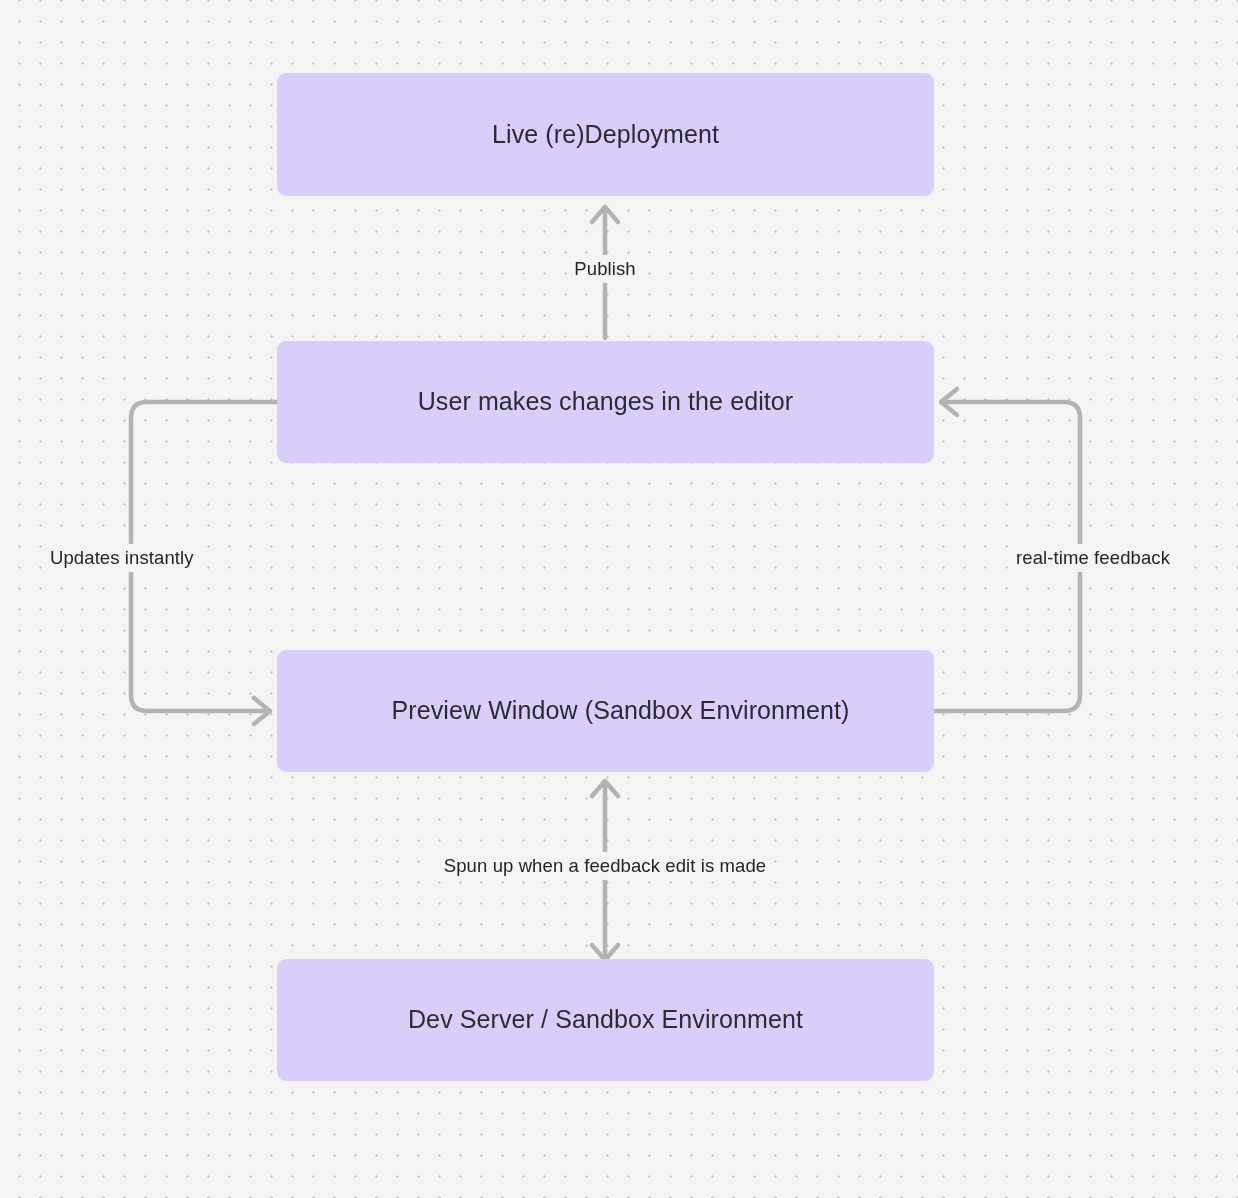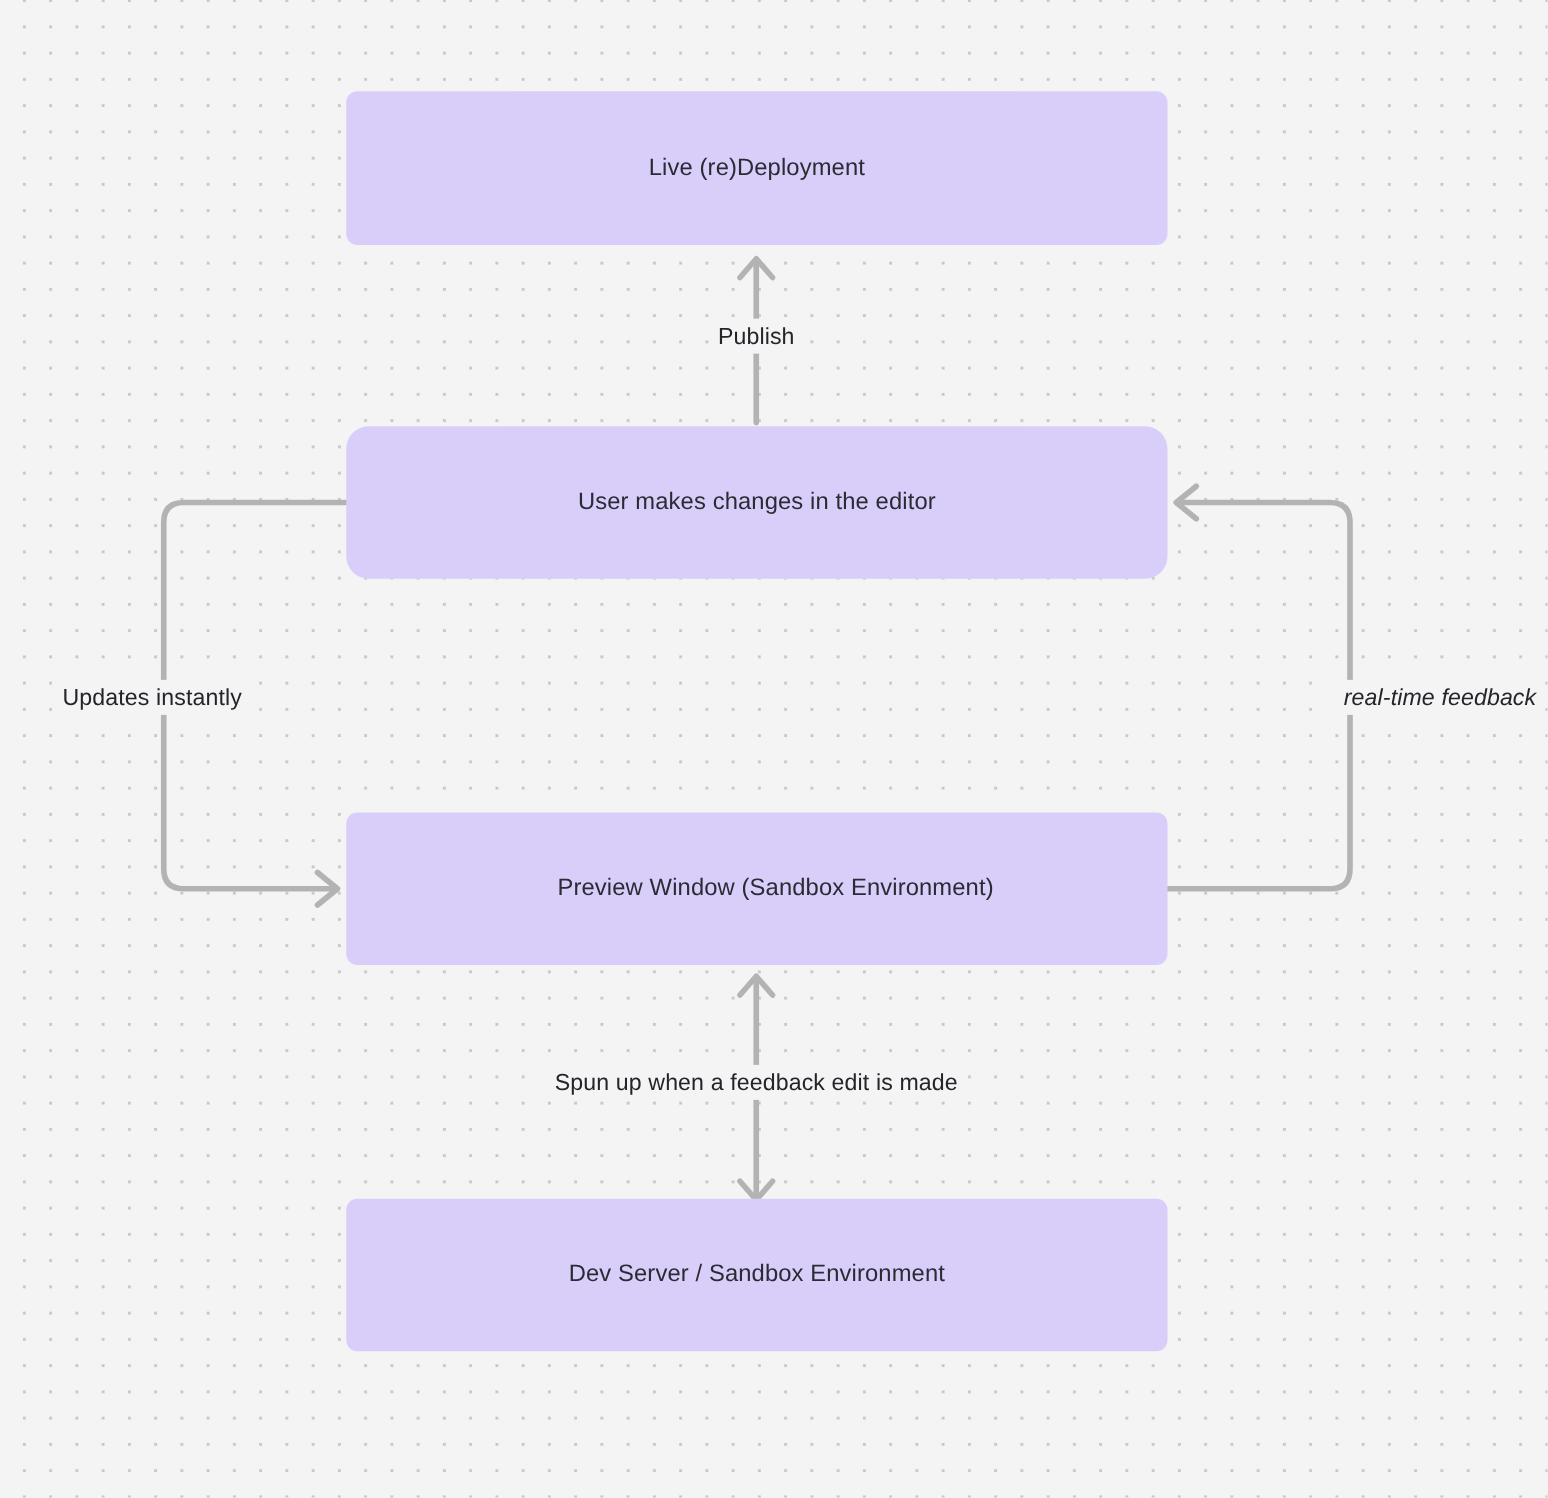--- a/index.html
+++ b/index.html
@@ -33,21 +33,21 @@
   }
   .node {
     position: absolute;
     box-sizing: border-box;
     background: #d9cdfa;
     border-radius: 9px;
     display: flex;
     align-items: center;
     justify-content: center;
     color: #2b2b33;
-    font-size: 19px;
+    font-size: 25px;
     letter-spacing: 0.1px;
     text-align: center;
     padding: 0 14px;
   }
   .node-label {
     display: block;
     line-height: 1.25;
   }
   .edge-label {
     position: absolute;
@@ -98,33 +98,33 @@
         <path d="M 592 945 L 605 960 L 618 945"></path>
       </g>
 
     </g>
   </svg>
 
   <div class="node" style="left:277px; top:73px; width:657px; height:123px;">
     <span class="node-label">Live (re)Deployment</span>
   </div>
 
-  <div class="node" style="left:277px; top:341px; width:657px; height:122px;border-radius:18px;">
+  <div class="node" style="left:277px; top:341px; width:657px; height:122px;">
     <span class="node-label">User makes changes in the editor</span>
   </div>
 
   <div class="node" style="left:277px; top:650px; width:657px; height:122px;padding-left:44px;">
     <span class="node-label">Preview Window (Sandbox Environment)</span>
   </div>
 
   <div class="node" style="left:277px; top:959px; width:657px; height:122px;">
     <span class="node-label">Dev Server / Sandbox Environment</span>
   </div>
 
   <div class="edge-label center" style="left:605px; top:269px;text-align:right;">Publish</div>
 
   <div class="edge-label left-anchor" style="left:43px; top:558px;">Updates instantly</div>
 
-  <div class="edge-label right-anchor" style="left:1236px; top:558px;font-style:italic;">real-time feedback</div>
+  <div class="edge-label right-anchor" style="left:1177px; top:558px;">real-time feedback</div>
 
   <div class="edge-label center" style="left:605px; top:866px;">Spun up when a feedback edit is made</div>
 
 </div>
 
 </body></html>

